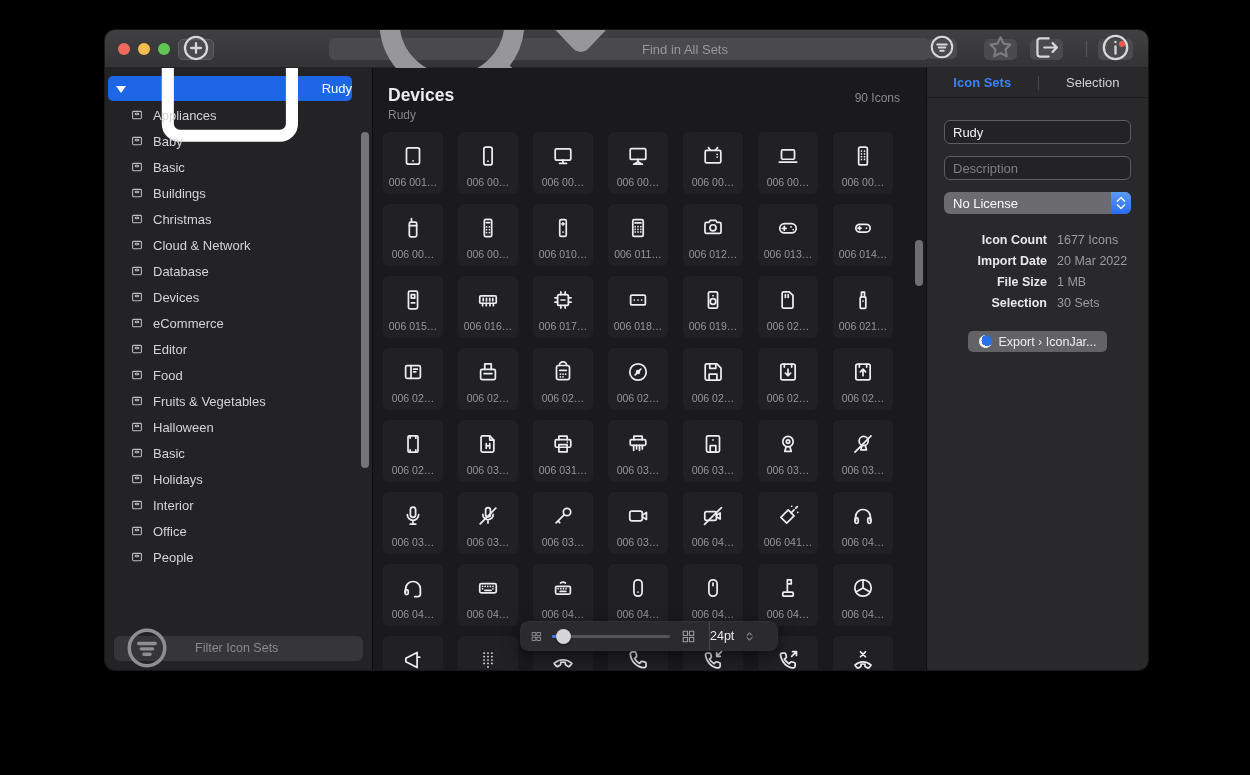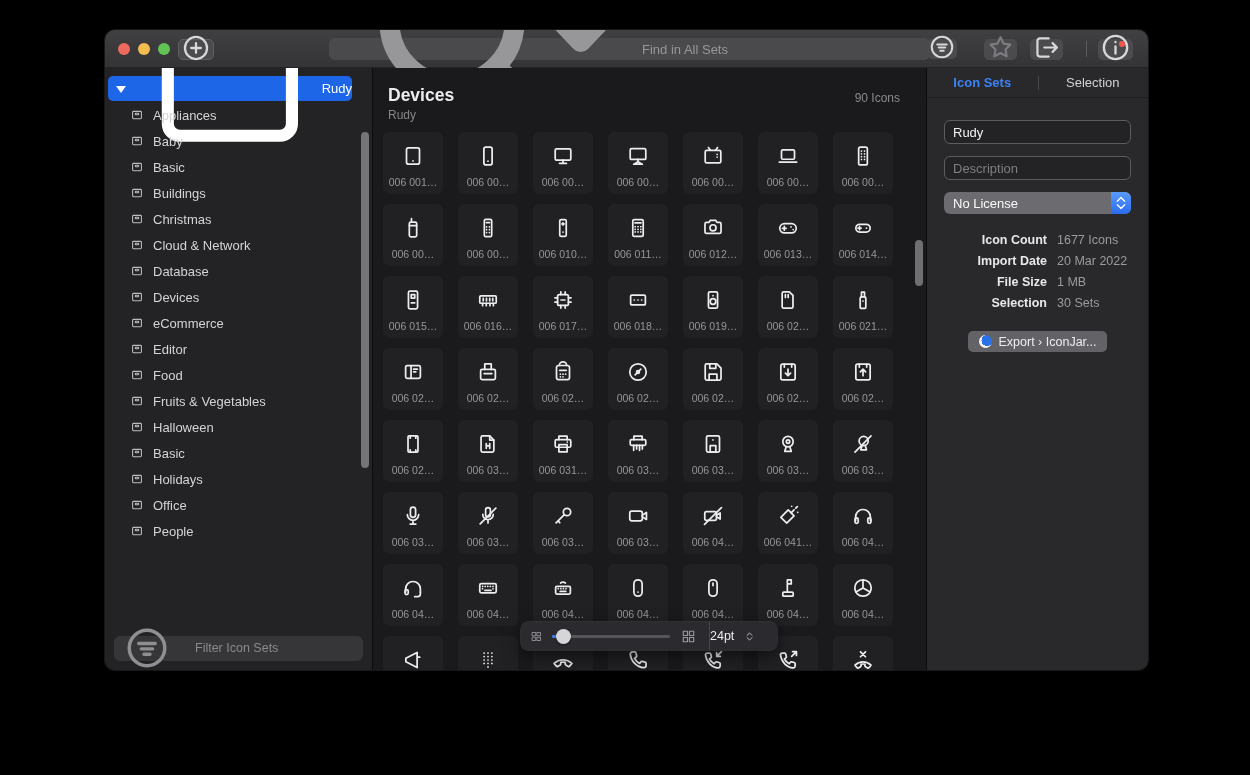--- a/index.html
+++ b/index.html
@@ -315,20 +315,29 @@
               </span>
               <span>Holidays</span>
             </div>
             <div class="side-item">
               <span style="display:flex;width:16px;height:16px">
                 <svg viewBox="0 0 24 24" fill="none" stroke="currentColor" stroke-width="1.6" stroke-linecap="round" stroke-linejoin="round" style="width:100%;height:100%">
                   <rect x="5.4" y="6.6" width="13.2" height="11" rx="1.4"></rect>
                   <rect x="9.4" y="9.4" width="5.2" height="2.2" rx="1"></rect>
                 </svg>
               </span>
+              <span>Interior</span>
+            </div>
+            <div class="side-item">
+              <span style="display:flex;width:16px;height:16px">
+                <svg viewBox="0 0 24 24" fill="none" stroke="currentColor" stroke-width="1.6" stroke-linecap="round" stroke-linejoin="round" style="width:100%;height:100%">
+                  <rect x="5.4" y="6.6" width="13.2" height="11" rx="1.4"></rect>
+                  <rect x="9.4" y="9.4" width="5.2" height="2.2" rx="1"></rect>
+                </svg>
+              </span>
               <span>Office</span>
             </div>
             <div class="side-item">
               <span style="display:flex;width:16px;height:16px">
                 <svg viewBox="0 0 24 24" fill="none" stroke="currentColor" stroke-width="1.6" stroke-linecap="round" stroke-linejoin="round" style="width:100%;height:100%">
                   <rect x="5.4" y="6.6" width="13.2" height="11" rx="1.4"></rect>
                   <rect x="9.4" y="9.4" width="5.2" height="2.2" rx="1"></rect>
                 </svg>
               </span>
               <span>People</span>

